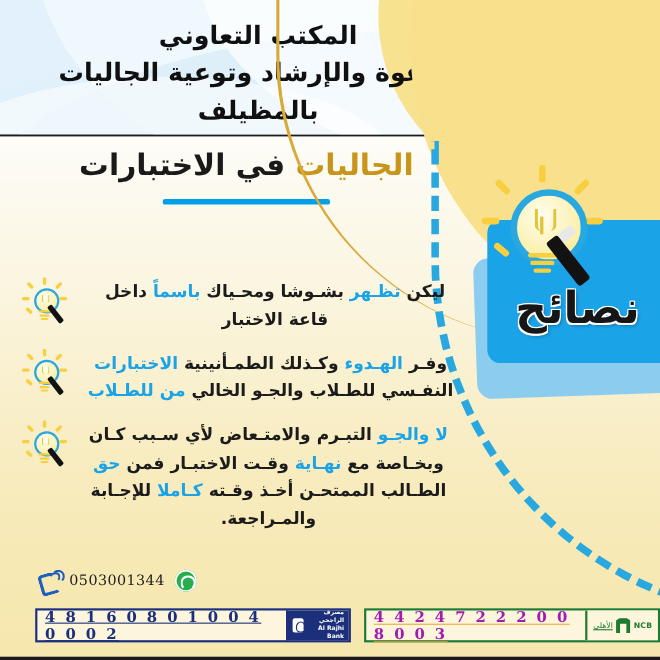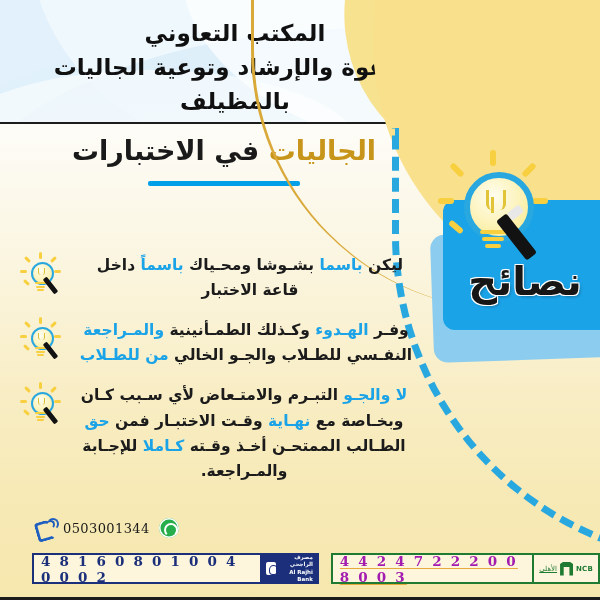--- a/index.html
+++ b/index.html
@@ -167,21 +167,21 @@
   .ncb-ar{font-size:7px;font-weight:normal;color:#1f7a32;text-decoration:underline;}
   .rj-txt{font-size:5.5px;font-weight:bold;color:#fff;line-height:1.35;text-align:right;}
   .rj-mark{width:13px;height:13px;background:#fff;border-radius:2px;position:relative;}
   .rj-mark:after{content:"";position:absolute;left:3px;top:2.5px;width:7px;height:8px;
     border:1.6px solid #1b2f7a;border-radius:50% 50% 40% 40%;}
   .bank-num{
     display:flex;align-items:center;padding:0 7px;font-size:13.5px;font-weight:bold;letter-spacing:2.2px;
     font-family:"DejaVu Serif","Liberation Serif",serif;direction:ltr;
   }
   .num-ncb{color:#a21caf;text-decoration:underline;text-decoration-color:#e8a93c;text-underline-offset:2px;}
-  .num-rajhi{color:#1b2f7a;}
+  .num-rajhi{color:#1b2f7a;text-decoration:underline;}
   .bottom-border{position:absolute;left:0;bottom:0;width:600px;height:3px;background:#1c1c1c;}
 </style>
 </head>
 <body>
 
 <div class="poster">
 
   <div class="big-yellow"></div>
   <div class="gold-arc"></div>
   <div class="dashed-curve"></div>
@@ -262,39 +262,39 @@
         <div class="sb-ray" style="left:0;top:18px;width:7px;height:3px;"></div>
         <div class="sb-ray" style="left:34px;top:18px;width:7px;height:3px;"></div>
         <div class="sb-ray" style="left:3px;top:29px;width:7px;height:3px;transform:rotate(42deg);"></div>
         <div class="sb-glass"></div>
         <div class="sb-fil"></div>
         <div class="sb-b1"></div>
           <div class="sb-b2"></div>
           <div class="sb-b3"></div>
         <div class="sb-handle"></div>
       </div>
-      <div class="tip-text">ليكن <span class="bl">باسما</span> بشـوشا ومحـياك <span class="bl">باسماً</span> داخل قاعة الاختبار</div>
+      <div class="tip-text">ليكن <span class="bl">تظـهر</span> بشـوشا ومحـياك <span class="bl">باسماً</span> داخل قاعة الاختبار</div>
     </div>
 
     <div class="tip tip2">
       <div class="tip-icon">
         <div class="sb-ray" style="left:19px;top:0;width:3px;height:7px;"></div>
         <div class="sb-ray" style="left:6px;top:4px;width:3px;height:7px;transform:rotate(-45deg);"></div>
         <div class="sb-ray" style="left:32px;top:4px;width:3px;height:7px;transform:rotate(45deg);"></div>
         <div class="sb-ray" style="left:0;top:18px;width:7px;height:3px;"></div>
         <div class="sb-ray" style="left:34px;top:18px;width:7px;height:3px;"></div>
         <div class="sb-ray" style="left:3px;top:29px;width:7px;height:3px;transform:rotate(42deg);"></div>
         <div class="sb-glass"></div>
         <div class="sb-fil"></div>
         <div class="sb-b1"></div>
           <div class="sb-b2"></div>
           <div class="sb-b3"></div>
         <div class="sb-handle"></div>
       </div>
-      <div class="tip-text">وفـر <span class="bl">الهـدوء</span> وكـذلك الطمـأنينية <span class="bl">والمـراجعة</span> النفـسي للطـلاب والجـو الخالي <span class="bl">من للطـلاب</span></div>
+      <div class="tip-text">وفـر <span class="bl">الهـدوء</span> وكـذلك الطمـأنينية <span class="bl">الاختبارات</span> النفـسي للطـلاب والجـو الخالي <span class="bl">من للطـلاب</span></div>
     </div>
 
     <div class="tip tip3">
       <div class="tip-icon">
         <div class="sb-ray" style="left:19px;top:0;width:3px;height:7px;"></div>
         <div class="sb-ray" style="left:6px;top:4px;width:3px;height:7px;transform:rotate(-45deg);"></div>
         <div class="sb-ray" style="left:32px;top:4px;width:3px;height:7px;transform:rotate(45deg);"></div>
         <div class="sb-ray" style="left:0;top:18px;width:7px;height:3px;"></div>
         <div class="sb-ray" style="left:34px;top:18px;width:7px;height:3px;"></div>
         <div class="sb-ray" style="left:3px;top:29px;width:7px;height:3px;transform:rotate(42deg);"></div>

